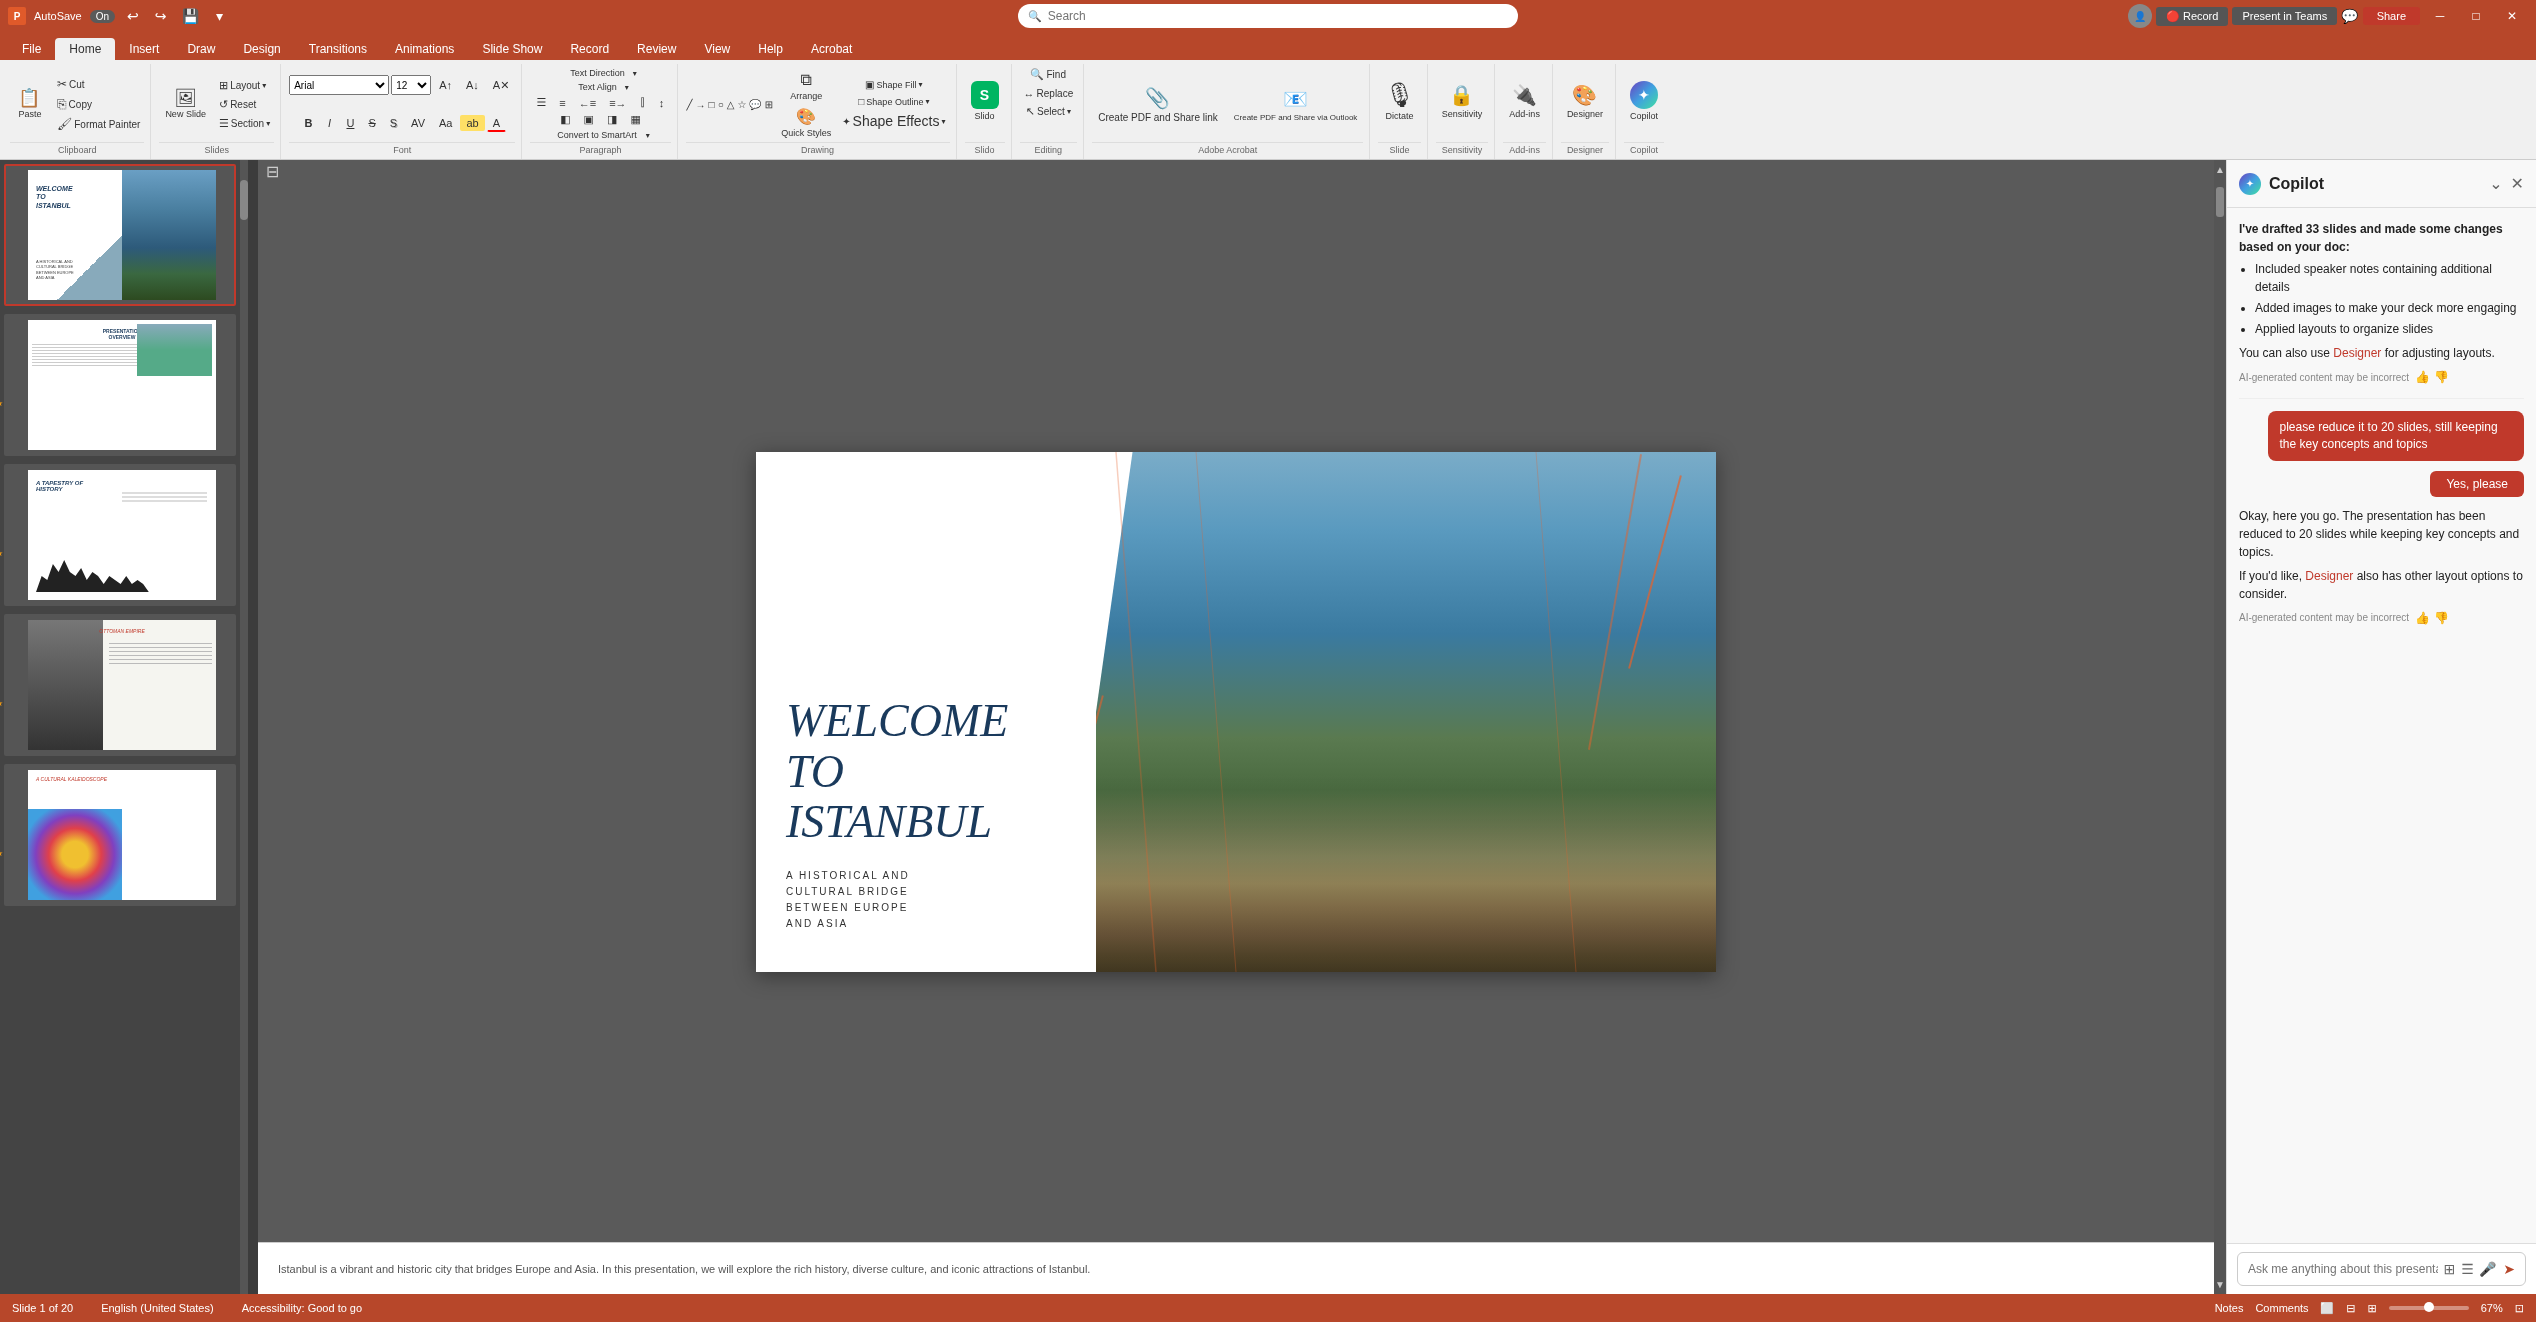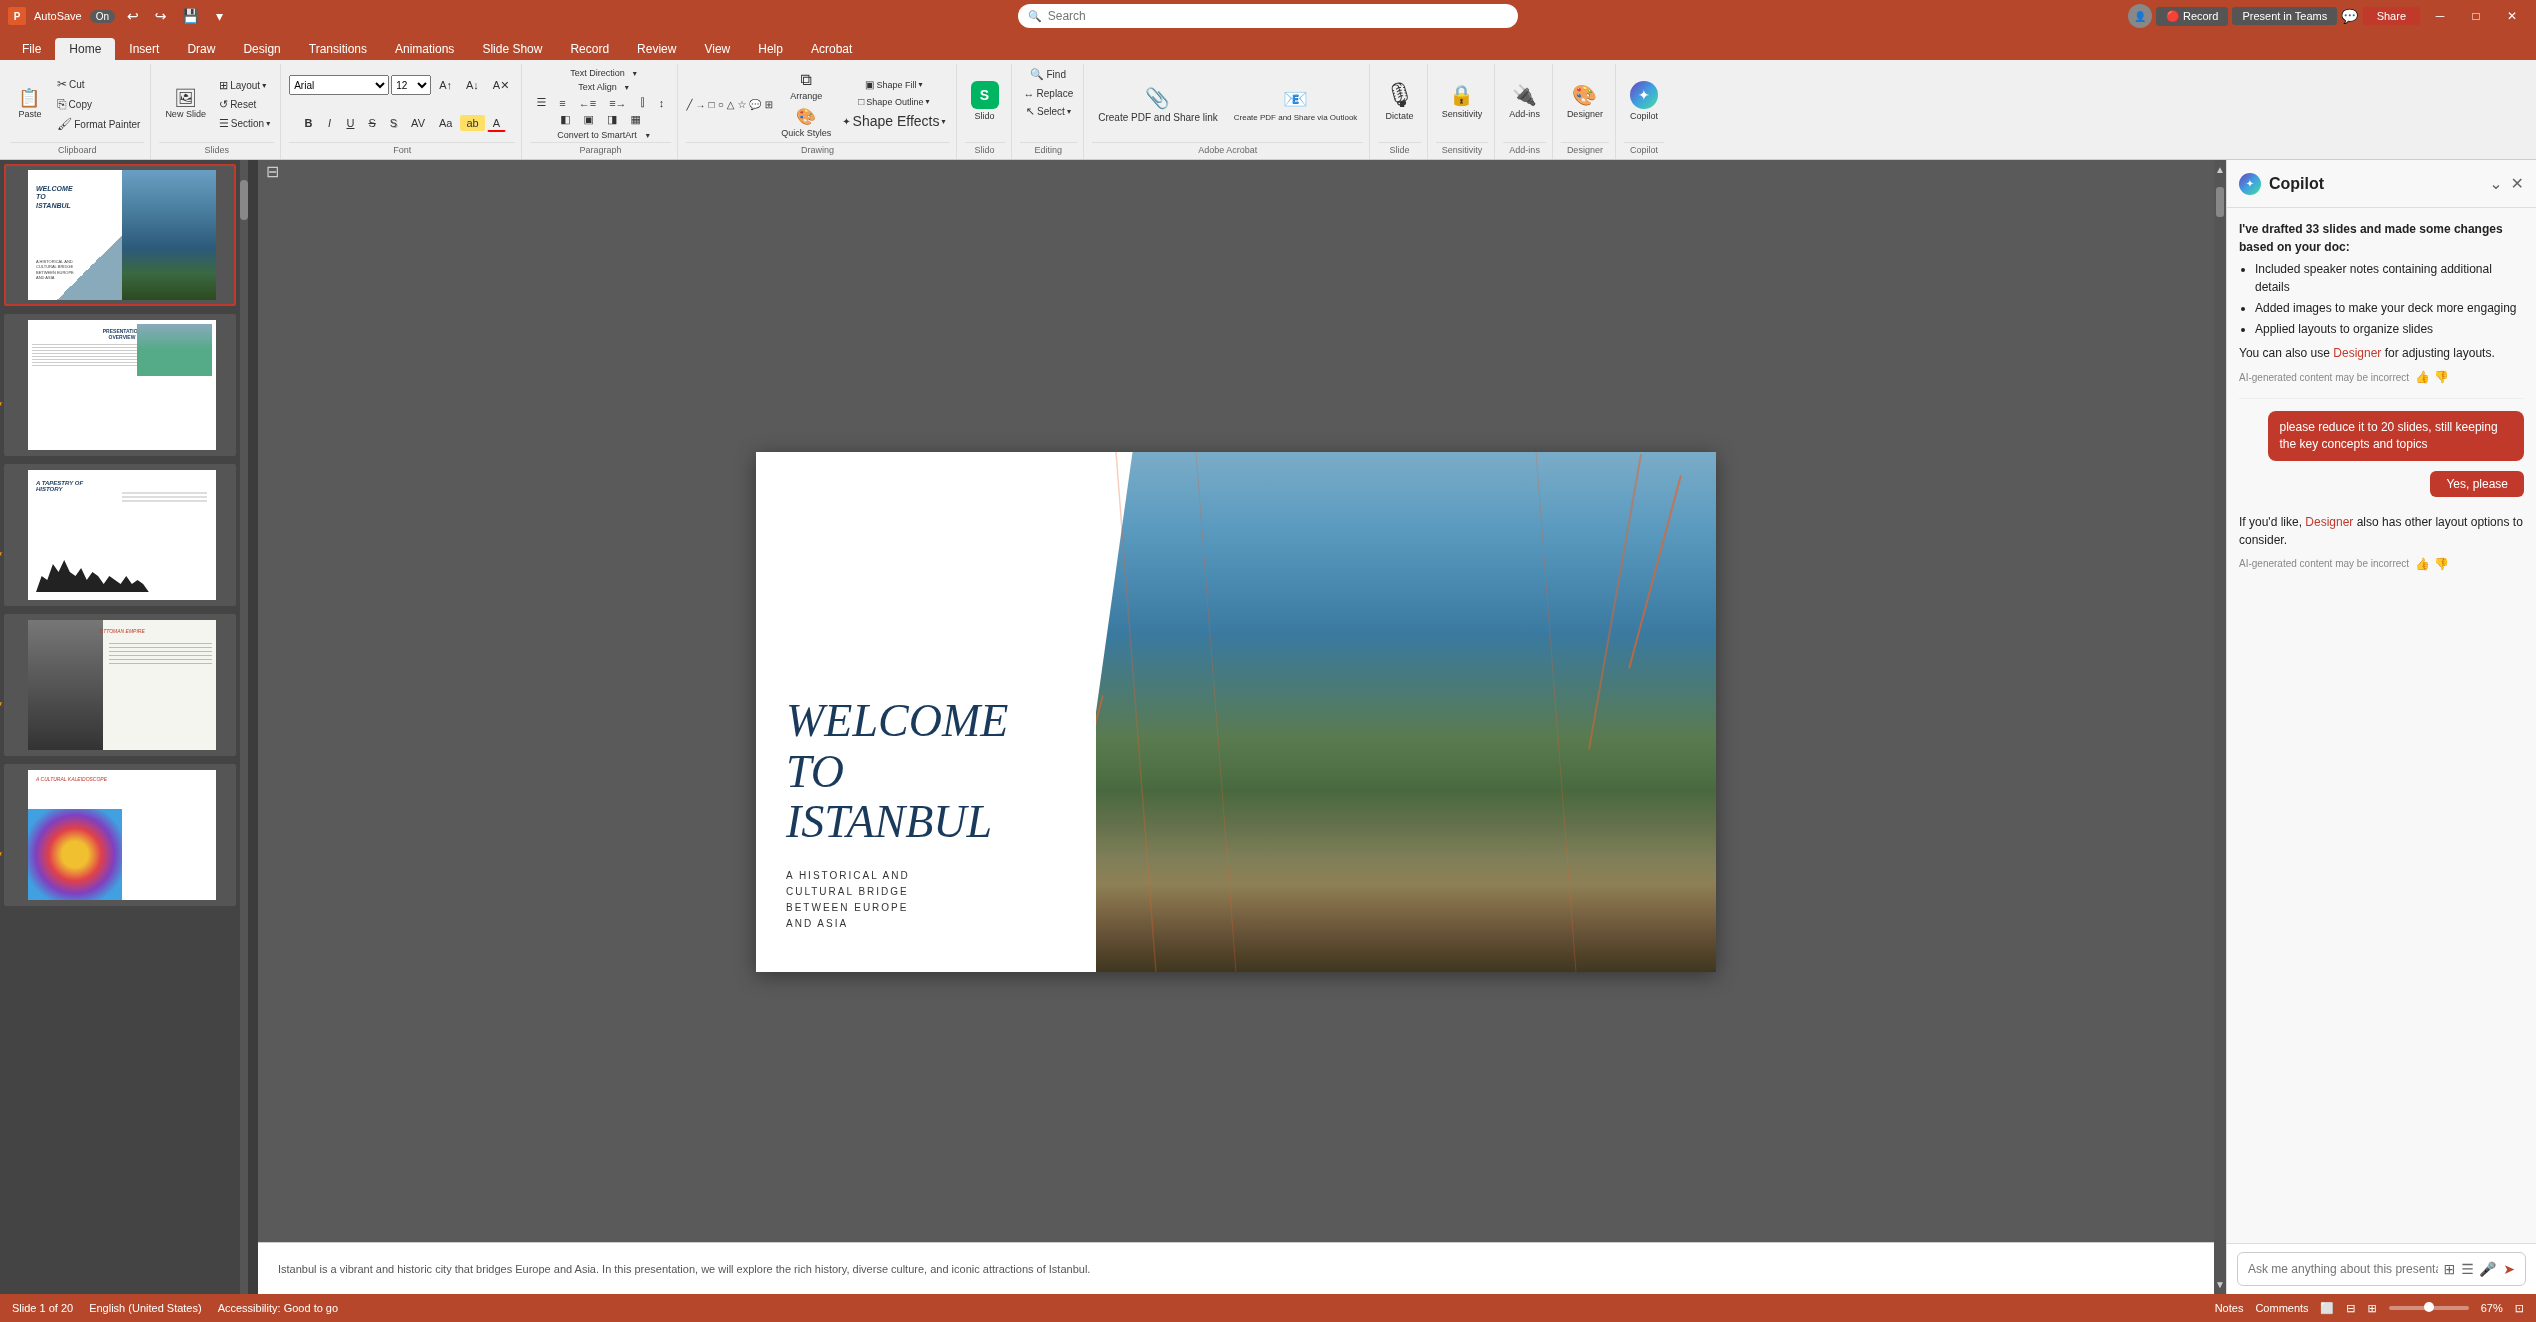--- a/index.html
+++ b/index.html
@@ -387,21 +387,21 @@
     #statusbar {
       height: 28px;
       background: #b7472a;
       display: flex;
       align-items: center;
       justify-content: space-between;
       padding: 0 12px;
       color: #fff;
       font-size: 11px;
     }
-    .status-left { display: flex; gap: 16px; align-items: center; }
+    .status-left { display: flex; gap: 28px; align-items: center; }
     .status-right { display: flex; gap: 12px; align-items: center; }
     .zoom-slider { width: 80px; height: 4px; background: rgba(255,255,255,0.4); border-radius: 2px; position: relative; }
     .zoom-thumb { position: absolute; left: 50%; top: -4px; width: 10px; height: 10px; background: #fff; border-radius: 50%; transform: translateX(-50%); }
     .fmt-btn {
       padding: 1px 5px;
       cursor: pointer;
       border-radius: 2px;
       font-size: 11px;
       color: #333;
       min-width: 18px;
@@ -918,20 +918,21 @@
       <div class="msg-user">
         please reduce it to 20 slides, still keeping the key concepts and topics
       </div>
 
 
       <div class="msg-yes-btn">
         Yes, please
       </div>
 
       <div class="msg-ai">
+        <p>Okay, here you go. The presentation has been reduced to 20 slides while keeping key concepts and topics.</p>
         <p style="margin-top:6px;">If you'd like, <span class="designer-link">Designer</span> also has other layout options to consider.</p>
         <div class="ai-disclaimer">
           <span>AI-generated content may be incorrect</span>
           <div class="thumb-icons">
             <span>👍</span>
             <span>👎</span>
           </div>
         </div>
       </div>
 

